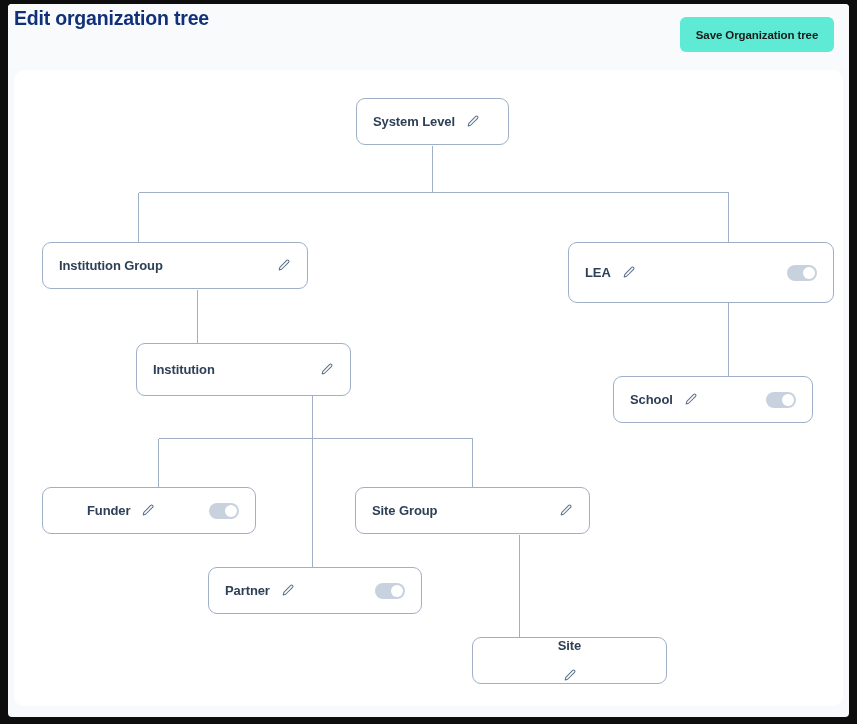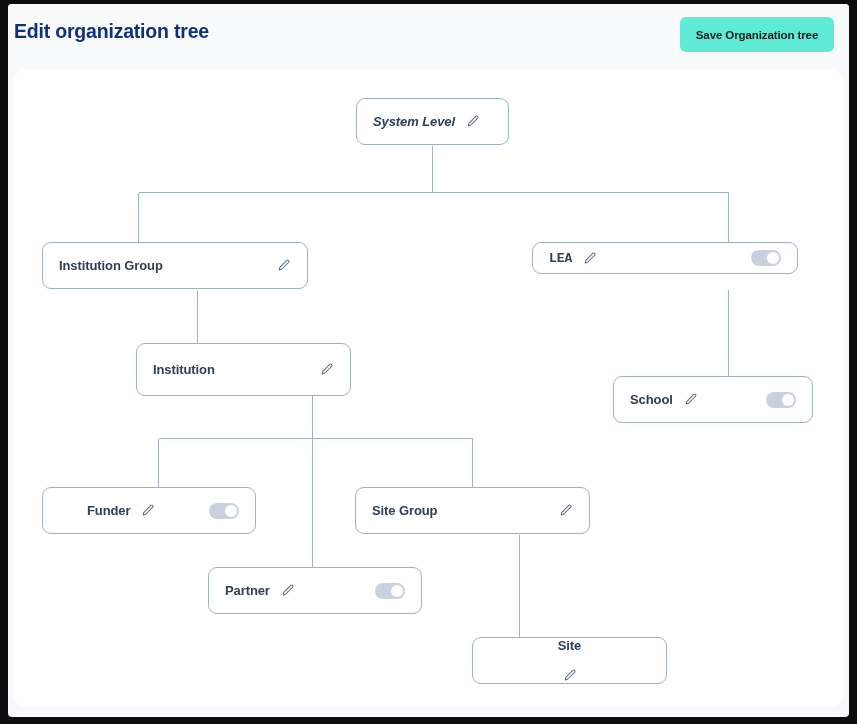--- a/index.html
+++ b/index.html
@@ -23,21 +23,21 @@
 
   
   #header {
     position: absolute;
     left: 0; top: 0;
     width: 841px; height: 66px;
     background: #f8fafc;
   }
   #page-title {
     position: absolute;
-    left: 6px; top: 16px;
+    left: 6px; top: 3px;
     font-size: 19.5px;
     font-weight: bold;
     color: #10307a;
     letter-spacing: -0.2px;
   }
   #save-btn {
     position: absolute;
     left: 672px; top: 13px;
     width: 154px; height: 35px;
     background: #5eead4;
@@ -143,40 +143,40 @@
         <path d="M 298.5 320.5 L 298.5 497.5"></path>
 
         <path d="M 144.5 368.5 L 458.5 368.5"></path>
         <path d="M 144.5 368.5 L 144.5 417.5"></path>
         <path d="M 458.5 368.5 L 458.5 417.5"></path>
 
         <path d="M 505.5 464.5 L 505.5 567.5"></path>
       </g>
     </svg>
 
-    <div class="node" style="left:342px; top:28px; width:153px; height:47px;font-style:italic;">
+    <div class="node" style="left:342px; top:28px; width:153px; height:47px;">
       <span class="node-label">System Level</span>
       <span class="edit-icon">
         <svg viewBox="0 0 16 16" width="15" height="15" fill="none" stroke="#5b7089" stroke-width="1.1" stroke-linecap="round" stroke-linejoin="round">
           <path d="M11.4 2.6a1.4 1.4 0 0 1 2 2L6 12l-2.6.7.7-2.6z"></path>
         </svg>
       </span>
     </div>
 
     <div class="node pencil-right" style="left:28px; top:172px; width:266px; height:47px;">
       <span class="node-label">Institution Group</span>
       <span class="spacer"></span>
       <span class="edit-icon">
         <svg viewBox="0 0 16 16" width="15" height="15" fill="none" stroke="#5b7089" stroke-width="1.1" stroke-linecap="round" stroke-linejoin="round">
           <path d="M11.4 2.6a1.4 1.4 0 0 1 2 2L6 12l-2.6.7.7-2.6z"></path>
         </svg>
       </span>
     </div>
 
-    <div class="node" style="left:518px; top:172px; width:266px; height:32px;font-family:Liberation Mono, monospace;">
+    <div class="node" style="left:554px; top:172px; width:266px; height:61px;">
       <span class="node-label">LEA</span>
       <span class="edit-icon">
         <svg viewBox="0 0 16 16" width="15" height="15" fill="none" stroke="#5b7089" stroke-width="1.1" stroke-linecap="round" stroke-linejoin="round">
           <path d="M11.4 2.6a1.4 1.4 0 0 1 2 2L6 12l-2.6.7.7-2.6z"></path>
         </svg>
       </span>
       <span class="spacer"></span>
       <span class="toggle">
         <span class="knob"></span>
       </span>

